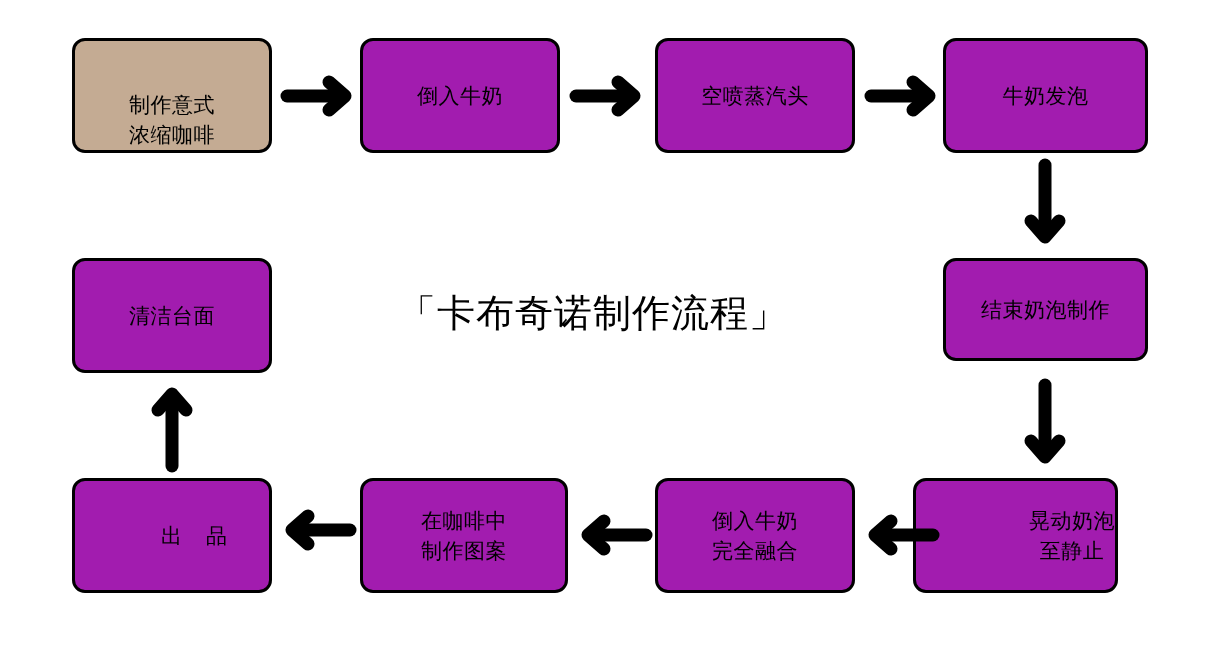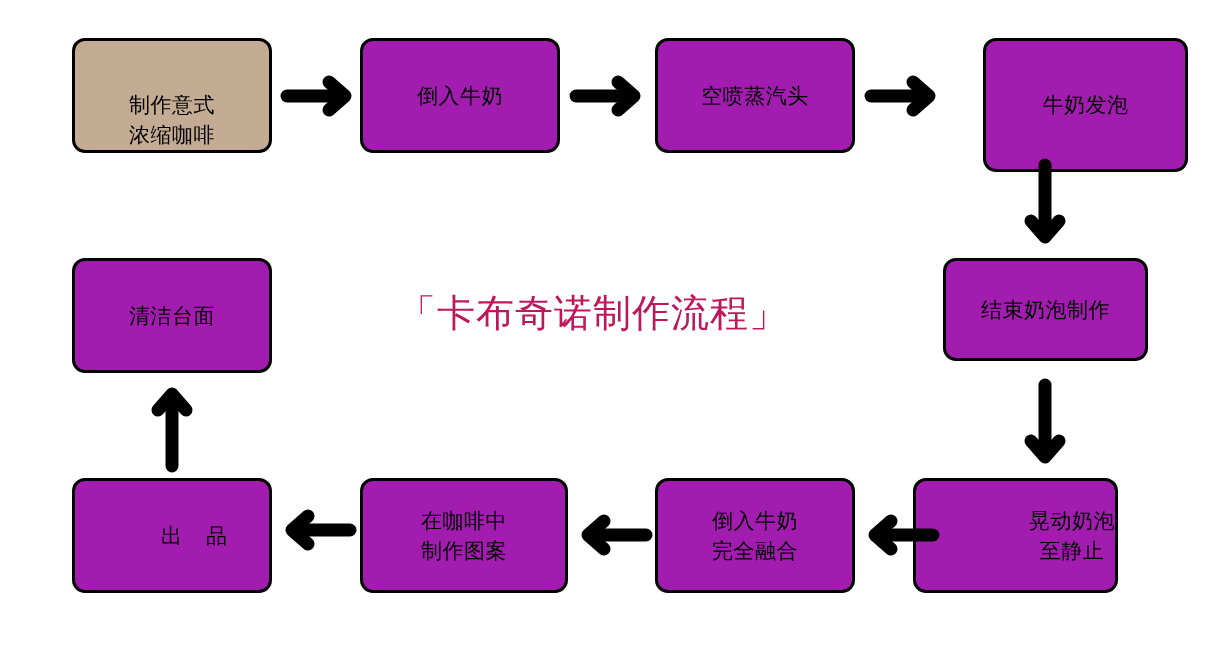--- a/index.html
+++ b/index.html
@@ -44,21 +44,21 @@
     font-family: "Liberation Sans", "DejaVu Sans", sans-serif;
   }
   .node .label.spaced {
     letter-spacing: 9px;
     text-indent: 9px;
   }
 
   
   #title {
     position: absolute;
-    color: #be185d;
+    color: #000000;
     font-size: 38px;
     line-height: 1;
     white-space: nowrap;
     font-family: "Liberation Serif", "DejaVu Serif", serif;
     letter-spacing: 1px;
   }
 
   
   .arrow {
     position: absolute;
@@ -86,21 +86,21 @@
   </div>
 
   <div class="node" style="left:360px; top:38px; width:200px; height:115px;">
     <span class="label">倒入牛奶</span>
   </div>
 
   <div class="node" style="left:655px; top:38px; width:200px; height:115px;text-align:center;">
     <span class="label">空喷蒸汽头</span>
   </div>
 
-  <div class="node" style="left:943px; top:38px; width:205px; height:134px;margin-left:40px;">
+  <div class="node" style="left:943px; top:38px; width:205px; height:115px;">
     <span class="label">牛奶发泡</span>
   </div>
 
   <div class="node" style="left:943px; top:258px; width:205px; height:103px;">
     <span class="label">结束奶泡制作</span>
   </div>
 
   <div class="node" style="left:913px; top:478px; width:205px; height:115px;justify-content:flex-end;">
     <span class="label">晃动奶泡
 至静止</span>

